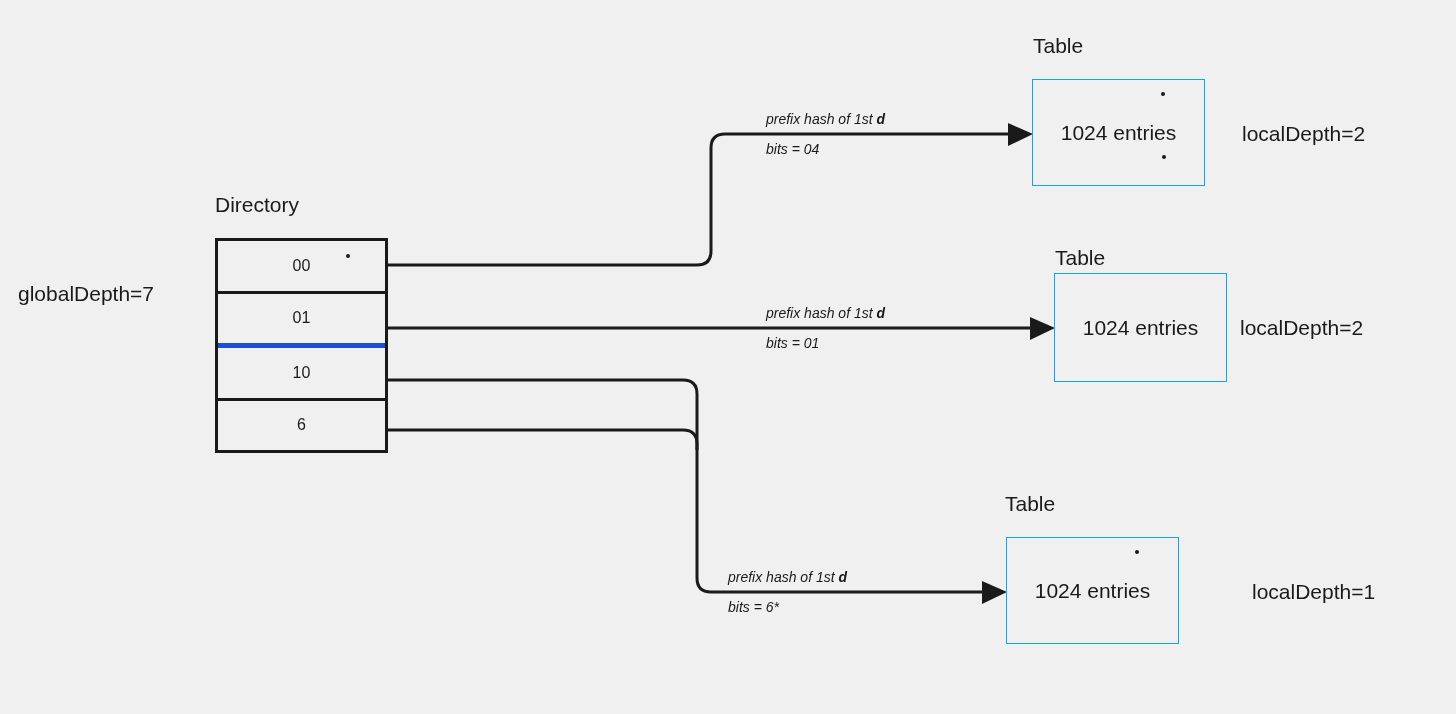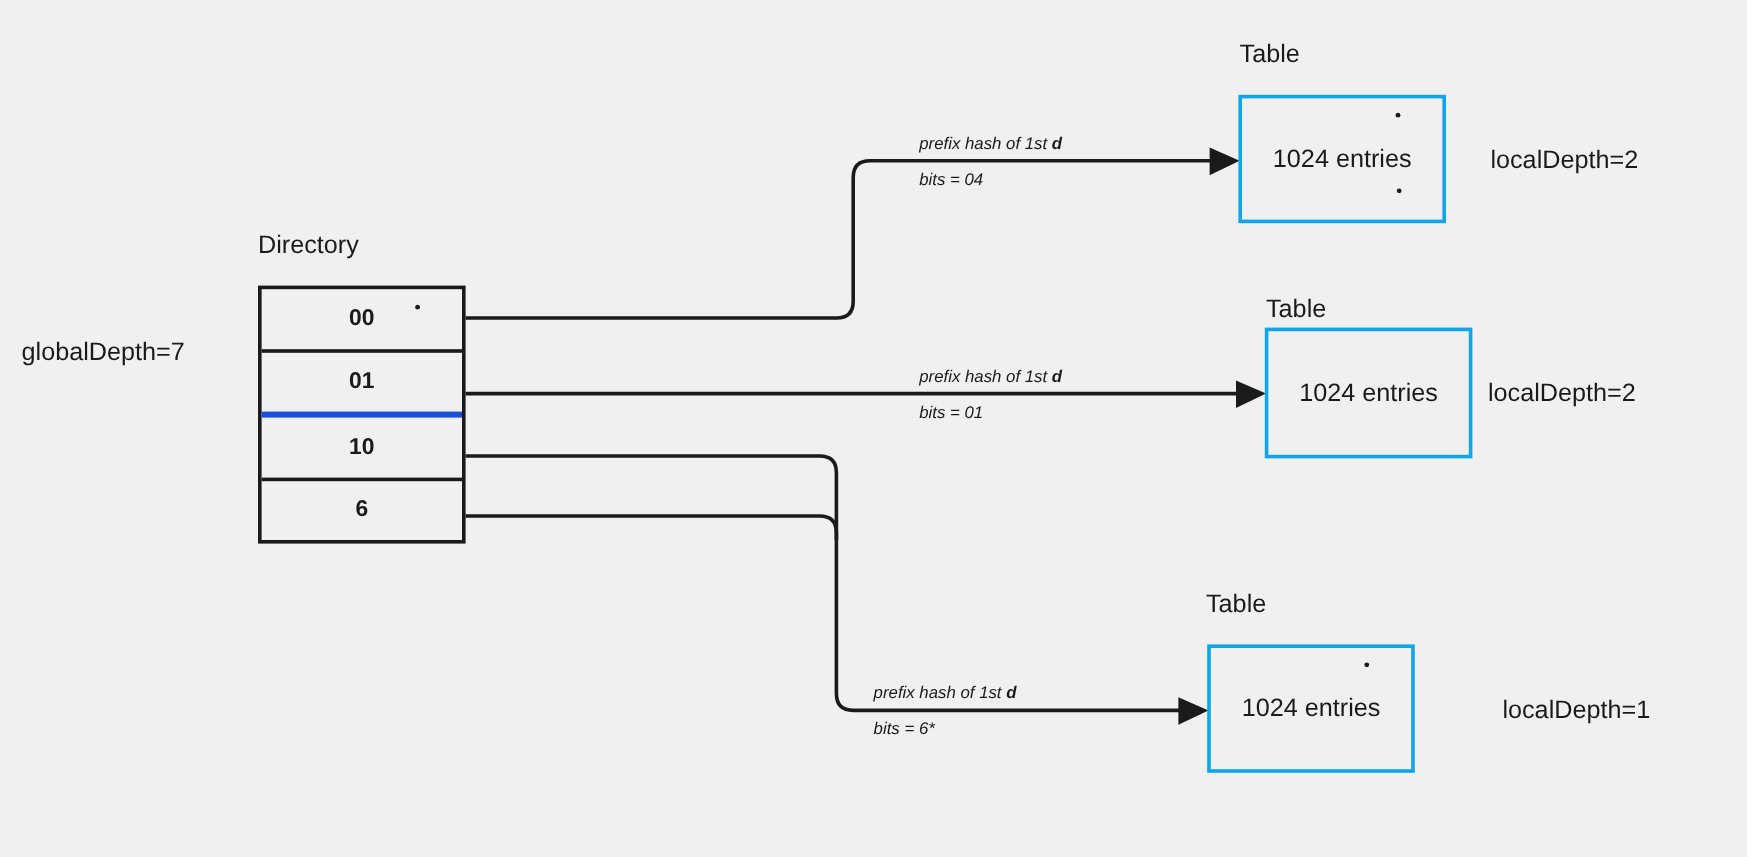--- a/index.html
+++ b/index.html
@@ -30,29 +30,29 @@
 
   
   .dir-box {
     left: 215px; top: 238px; width: 173px; height: 215px;
     border: 3px solid #1a1a1a;
     display: flex; flex-direction: column;
   }
   .dir-row {
     flex: 1 1 0;
     display: flex; align-items: center; justify-content: center;
-    font-weight: 700; font-size: 19px; text-align: right;
+    font-weight: 400; font-size: 16px; text-align: right;
   }
   .dir-row.sep-thin  { border-bottom: 3px solid #1a1a1a; }
   .dir-row.sep-thick { border-bottom: 5px solid #1d4ed8; }
 
   
   .table-box {
     width: 173px; height: 107px;
-    border: 3px solid #0ea5e9;
+    border: 1px solid #0ea5e9;
     display: flex; align-items: center; justify-content: center;
   }
   .table-box.tall { height: 109px; }
 
   .dot {
     position: absolute;
     width: 4px; height: 4px;
     border-radius: 50%;
     background: #1a1a1a;
   }

